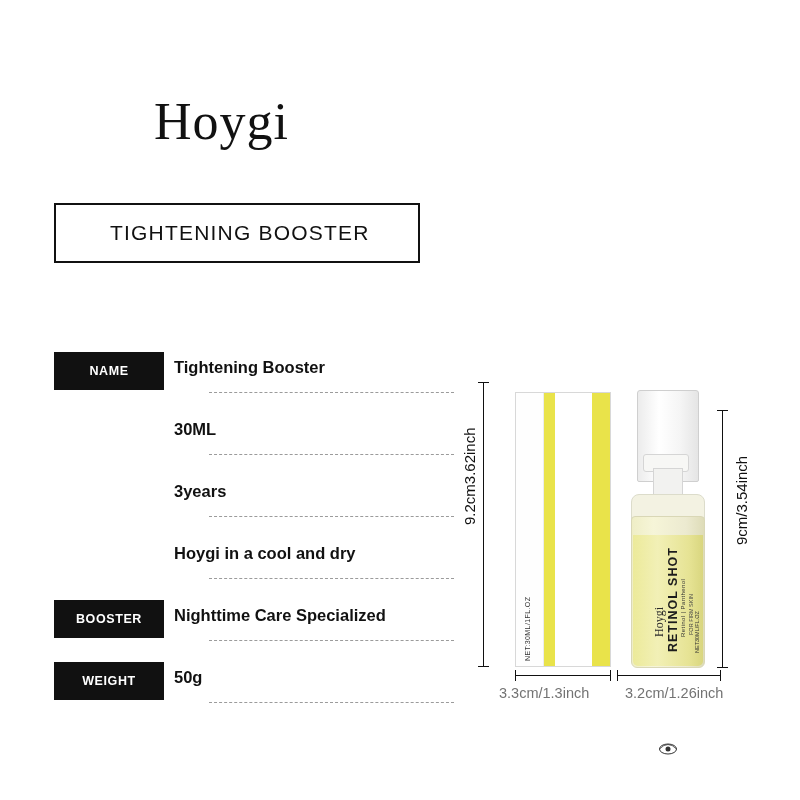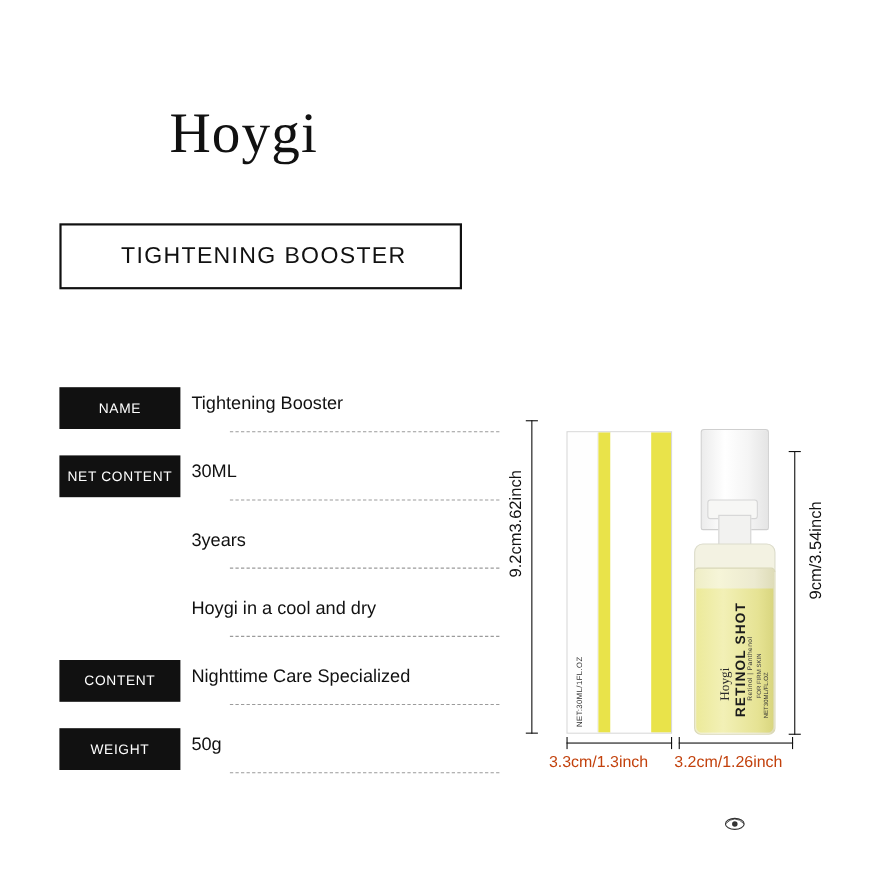--- a/index.html
+++ b/index.html
@@ -39,20 +39,21 @@
 
   
   .specs {
     position: absolute;
     left: 38px; top: 352px;
     width: 375px;
   }
   .spec-row {
     position: relative;
     height: 62px;
+    font-weight: bold;
   }
   .spec-label {
     position: absolute;
     left: 0; top: 0;
     width: 110px; height: 38px;
     background: #111;
     color: #fff;
     display: flex; align-items: center; justify-content: center;
     font-size: 12.5px;
     letter-spacing: 0.6px;
@@ -116,24 +117,24 @@
   }
   .dim-h::before, .dim-h::after {
     content: ""; position: absolute; top: -5px; width: 1px; height: 11px; background: #111;
   }
   .dim-h::before { left: 0; }
   .dim-h::after { right: 0; }
   .dim-h-1 { left: 44px; width: 96px; }
   .dim-h-2 { left: 146px; width: 104px; }
   .dim-h-label {
     position: absolute; top: 315px;
-    font-size: 14.5px; color: #c2410c; white-space: nowrap;
+    font-size: 14.5px; color: #737373; white-space: nowrap;
   }
   .dim-h-label-1 { left: 28px; }
-  .dim-h-label-2 { left: 142px; text-align: right; }
+  .dim-h-label-2 { left: 154px; text-align: right; }
 
   
   .carton {
     position: absolute;
     left: 44px; top: 22px;
     width: 96px; height: 275px;
     background: #fcfcfc;
     border: 1px solid #d8d8d8;
     overflow: hidden;
   }
@@ -263,34 +264,33 @@
     <div class="title-text">TIGHTENING BOOSTER</div>
   </div>
 
   <div class="specs">
     <div class="spec-row">
       <div class="spec-label">NAME</div>
       <div class="spec-value">Tightening Booster</div>
       <div class="spec-rule"></div>
     </div>
     <div class="spec-row">
-      <div class="spec-label">NET  CONTENT</div>
       <div class="spec-value">30ML</div>
       <div class="spec-rule"></div>
     </div>
     <div class="spec-row">
       <div class="spec-value">3years</div>
       <div class="spec-rule"></div>
     </div>
     <div class="spec-row">
       <div class="spec-value">Hoygi in a cool and dry</div>
       <div class="spec-rule"></div>
     </div>
     <div class="spec-row">
-      <div class="spec-label">CONTENT</div>
+      <div class="spec-label">BOOSTER</div>
       <div class="spec-value">Nighttime Care Specialized</div>
       <div class="spec-rule"></div>
     </div>
     <div class="spec-row">
       <div class="spec-label">WEIGHT</div>
       <div class="spec-value">50g</div>
       <div class="spec-rule"></div>
     </div>
   </div>
 

